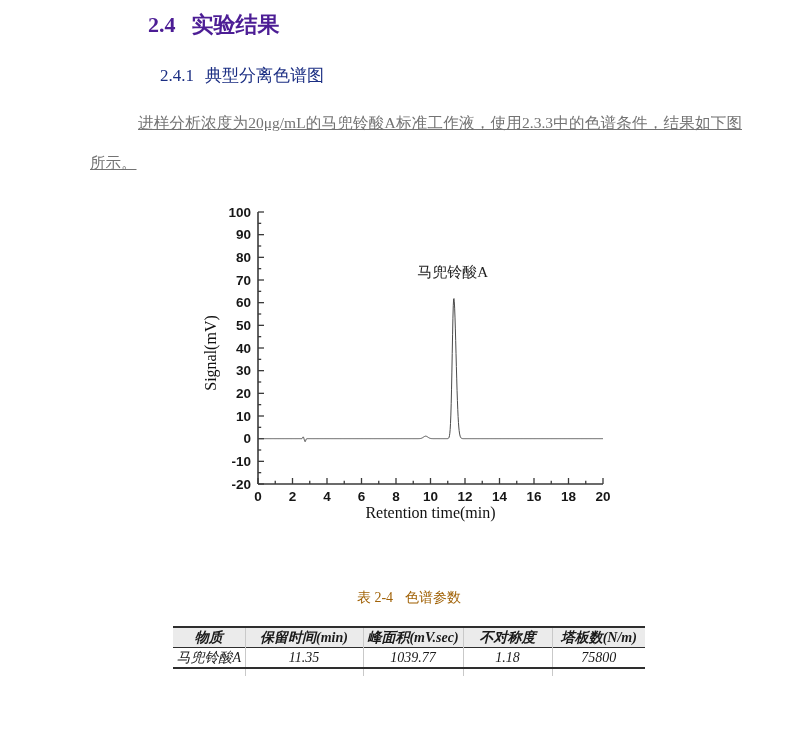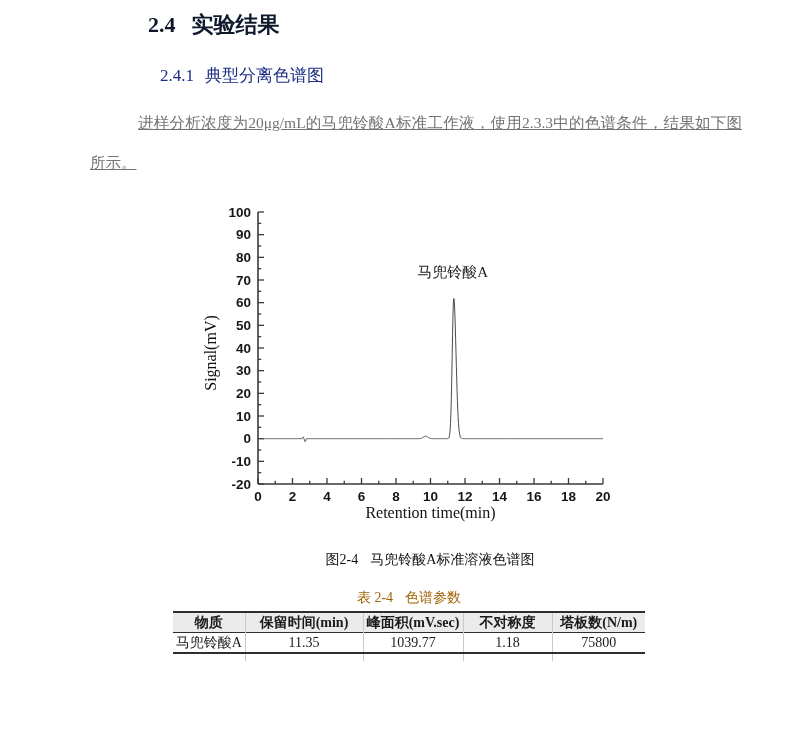--- a/index.html
+++ b/index.html
@@ -1,32 +1,32 @@
 <!DOCTYPE html>
 <html><head>
 <meta charset="utf-8">
 <style>
   html,body{margin:0;padding:0;background:#fff;}
   .page{position:relative;width:800px;height:734px;background:#ffffff;overflow:hidden;
         font-family:"Liberation Serif",serif;color:#1a1a1a;}
   .abs{position:absolute;}
-  .h1{left:148px;top:10px;font-size:22px;font-weight:bold;color:#0f172a;}
+  .h1{left:148px;top:10px;font-size:22px;font-weight:bold;color:#4c1d95;}
   .h1 .num{margin-right:16px;}
   .h2{left:160px;top:64px;font-size:17px;font-weight:normal;color:#1B2E83;}
   .h2 .num{margin-right:11px;}
   .para{left:90px;width:652px;font-size:15.5px;line-height:40px;text-align:justify;
         text-indent:48px;color:#737373;text-decoration:underline;}
   .p1{top:103px;}
   .p2{top:664px;}
   .chart-box{left:195px;top:198px;width:460px;height:335px;}
   .fig-caption{left:195px;top:551px;width:470px;text-align:center;font-size:14px;color:#111;}
   .fig-caption .lbl{margin-right:12px;}
   .tbl-caption{left:173px;top:589px;width:472px;text-align:center;font-size:14px;color:#a16207;}
   .tbl-caption .lbl{margin-right:12px;}
-  .tblwrap{left:173px;top:611px;width:472px;}
+  .tblwrap{left:173px;top:626px;width:472px;font-style:italic;}
   table.params{border-collapse:collapse;width:472px;table-layout:fixed;
                font-size:14px;font-family:"Liberation Serif",serif;}
   table.params thead tr{background:#ebebeb;}
   table.params th{font-weight:bold;height:19px;padding:0;text-align:center;
                   border-left:1px solid #d946ef;border-right:1px solid #c9c9c9;}
   table.params td{height:19px;padding:0;text-align:center;
                   border-left:1px solid #c9c9c9;border-right:1px solid #c9c9c9;}
   table.params th:first-child,table.params td:first-child{border-left:none;}
   table.params th:last-child,table.params td:last-child{border-right:none;}
   table.params thead tr{border-top:2px solid #2e2e2e;border-bottom:1.5px solid #2e2e2e;}
@@ -123,23 +123,20 @@
         <text x="373.5" y="303" text-anchor="middle" font-size="13.5" font-weight="600" fill="#161616">18</text>
         <line x1="390.75" y1="286" x2="390.75" y2="282.8" stroke="#3a3a3a" stroke-width="1.3"></line>
         <line x1="408" y1="286" x2="408" y2="280" stroke="#3a3a3a" stroke-width="1.3"></line>
         <text x="408" y="303" text-anchor="middle" font-size="13.5" font-weight="600" fill="#161616">20</text>
         <text x="21" y="155" text-anchor="middle" font-size="16" fill="#111" transform="rotate(-90 21 155)" class="serif">Signal(mV)</text>
         <text x="235.5" y="320" text-anchor="middle" font-size="16" fill="#111" class="serif">Retention time(min)</text>
         <path d="M 63.00 240.67 L 63.34 240.67 L 63.69 240.67 L 64.03 240.67 L 64.38 240.67 L 64.72 240.67 L 65.07 240.67 L 65.42 240.67 L 65.76 240.67 L 66.11 240.67 L 66.45 240.67 L 66.80 240.67 L 67.14 240.67 L 67.48 240.67 L 67.83 240.67 L 68.17 240.67 L 68.52 240.67 L 68.86 240.67 L 69.21 240.67 L 69.56 240.67 L 69.90 240.67 L 70.25 240.67 L 70.59 240.67 L 70.94 240.67 L 71.28 240.67 L 71.63 240.67 L 71.97 240.67 L 72.31 240.67 L 72.66 240.67 L 73.00 240.67 L 73.35 240.67 L 73.70 240.67 L 74.04 240.67 L 74.39 240.67 L 74.73 240.67 L 75.08 240.67 L 75.42 240.67 L 75.77 240.67 L 76.11 240.67 L 76.46 240.67 L 76.80 240.67 L 77.15 240.67 L 77.49 240.67 L 77.84 240.67 L 78.18 240.67 L 78.53 240.67 L 78.87 240.67 L 79.22 240.67 L 79.56 240.67 L 79.91 240.67 L 80.25 240.67 L 80.59 240.67 L 80.94 240.67 L 81.29 240.67 L 81.63 240.67 L 81.98 240.67 L 82.32 240.67 L 82.67 240.67 L 83.01 240.67 L 83.36 240.67 L 83.70 240.67 L 84.05 240.67 L 84.39 240.67 L 84.74 240.67 L 85.08 240.67 L 85.43 240.67 L 85.77 240.67 L 86.12 240.67 L 86.46 240.67 L 86.81 240.67 L 87.15 240.67 L 87.50 240.67 L 87.84 240.67 L 88.19 240.67 L 88.53 240.67 L 88.88 240.67 L 89.22 240.67 L 89.57 240.67 L 89.91 240.67 L 90.26 240.67 L 90.60 240.67 L 90.95 240.67 L 91.29 240.67 L 91.64 240.67 L 91.98 240.67 L 92.33 240.67 L 92.67 240.67 L 93.02 240.67 L 93.36 240.67 L 93.71 240.67 L 94.05 240.67 L 94.40 240.67 L 94.74 240.67 L 95.09 240.67 L 95.43 240.67 L 95.78 240.67 L 96.12 240.67 L 96.47 240.67 L 96.81 240.67 L 97.16 240.67 L 97.50 240.67 L 97.85 240.67 L 98.19 240.67 L 98.54 240.67 L 98.88 240.67 L 99.23 240.67 L 99.57 240.67 L 99.92 240.67 L 100.26 240.67 L 100.61 240.67 L 100.95 240.67 L 101.30 240.67 L 101.64 240.67 L 101.99 240.67 L 102.33 240.67 L 102.68 240.67 L 103.02 240.67 L 103.37 240.67 L 103.71 240.67 L 104.06 240.67 L 104.40 240.67 L 104.75 240.67 L 105.09 240.67 L 105.44 240.67 L 105.78 240.67 L 106.13 240.67 L 106.47 240.66 L 106.82 240.61 L 107.16 240.42 L 107.51 239.92 L 107.85 239.22 L 108.20 238.87 L 108.54 239.32 L 108.89 240.32 L 109.23 241.48 L 109.58 242.66 L 109.92 243.49 L 110.27 243.49 L 110.61 242.71 L 110.96 241.73 L 111.30 241.07 L 111.65 240.77 L 111.99 240.69 L 112.34 240.67 L 112.68 240.67 L 113.03 240.67 L 113.37 240.67 L 113.72 240.67 L 114.06 240.67 L 114.41 240.67 L 114.75 240.67 L 115.10 240.67 L 115.44 240.67 L 115.79 240.67 L 116.13 240.67 L 116.48 240.67 L 116.82 240.67 L 117.17 240.67 L 117.51 240.67 L 117.86 240.67 L 118.20 240.67 L 118.55 240.67 L 118.89 240.67 L 119.24 240.67 L 119.58 240.67 L 119.93 240.67 L 120.27 240.67 L 120.62 240.67 L 120.96 240.67 L 121.31 240.67 L 121.65 240.67 L 122.00 240.67 L 122.34 240.67 L 122.69 240.67 L 123.03 240.67 L 123.38 240.67 L 123.72 240.67 L 124.07 240.67 L 124.41 240.67 L 124.76 240.67 L 125.10 240.67 L 125.45 240.67 L 125.79 240.67 L 126.14 240.67 L 126.48 240.67 L 126.83 240.67 L 127.17 240.67 L 127.52 240.67 L 127.86 240.67 L 128.21 240.67 L 128.55 240.67 L 128.90 240.67 L 129.24 240.67 L 129.59 240.67 L 129.93 240.67 L 130.28 240.67 L 130.62 240.67 L 130.97 240.67 L 131.31 240.67 L 131.66 240.67 L 132.00 240.67 L 132.35 240.67 L 132.69 240.67 L 133.04 240.67 L 133.38 240.67 L 133.73 240.67 L 134.07 240.67 L 134.41 240.67 L 134.76 240.67 L 135.10 240.67 L 135.45 240.67 L 135.79 240.67 L 136.14 240.67 L 136.48 240.67 L 136.83 240.67 L 137.17 240.67 L 137.52 240.67 L 137.86 240.67 L 138.21 240.67 L 138.55 240.67 L 138.90 240.67 L 139.24 240.67 L 139.59 240.67 L 139.93 240.67 L 140.28 240.67 L 140.62 240.67 L 140.97 240.67 L 141.31 240.67 L 141.66 240.67 L 142.00 240.67 L 142.35 240.67 L 142.69 240.67 L 143.04 240.67 L 143.38 240.67 L 143.73 240.67 L 144.07 240.67 L 144.42 240.67 L 144.76 240.67 L 145.11 240.67 L 145.45 240.67 L 145.80 240.67 L 146.14 240.67 L 146.49 240.67 L 146.83 240.67 L 147.18 240.67 L 147.52 240.67 L 147.87 240.67 L 148.21 240.67 L 148.56 240.67 L 148.90 240.67 L 149.25 240.67 L 149.59 240.67 L 149.94 240.67 L 150.28 240.67 L 150.63 240.67 L 150.97 240.67 L 151.32 240.67 L 151.66 240.67 L 152.01 240.67 L 152.35 240.67 L 152.70 240.67 L 153.04 240.67 L 153.39 240.67 L 153.73 240.67 L 154.08 240.67 L 154.42 240.67 L 154.77 240.67 L 155.11 240.67 L 155.46 240.67 L 155.80 240.67 L 156.15 240.67 L 156.49 240.67 L 156.84 240.67 L 157.18 240.67 L 157.53 240.67 L 157.87 240.67 L 158.22 240.67 L 158.56 240.67 L 158.91 240.67 L 159.25 240.67 L 159.60 240.67 L 159.94 240.67 L 160.29 240.67 L 160.63 240.67 L 160.98 240.67 L 161.32 240.67 L 161.67 240.67 L 162.01 240.67 L 162.36 240.67 L 162.70 240.67 L 163.05 240.67 L 163.39 240.67 L 163.74 240.67 L 164.08 240.67 L 164.43 240.67 L 164.77 240.67 L 165.12 240.67 L 165.46 240.67 L 165.81 240.67 L 166.15 240.67 L 166.50 240.67 L 166.84 240.67 L 167.19 240.67 L 167.53 240.67 L 167.88 240.67 L 168.22 240.67 L 168.57 240.67 L 168.91 240.67 L 169.26 240.67 L 169.60 240.67 L 169.95 240.67 L 170.29 240.67 L 170.64 240.67 L 170.98 240.67 L 171.33 240.67 L 171.67 240.67 L 172.02 240.67 L 172.36 240.67 L 172.71 240.67 L 173.05 240.67 L 173.40 240.67 L 173.74 240.67 L 174.09 240.67 L 174.43 240.67 L 174.78 240.67 L 175.12 240.67 L 175.47 240.67 L 175.81 240.67 L 176.16 240.67 L 176.50 240.67 L 176.85 240.67 L 177.19 240.67 L 177.54 240.67 L 177.88 240.67 L 178.23 240.67 L 178.57 240.67 L 178.92 240.67 L 179.26 240.67 L 179.61 240.67 L 179.95 240.67 L 180.30 240.67 L 180.64 240.67 L 180.99 240.67 L 181.33 240.67 L 181.68 240.67 L 182.02 240.67 L 182.37 240.67 L 182.71 240.67 L 183.06 240.67 L 183.40 240.67 L 183.75 240.67 L 184.09 240.67 L 184.44 240.67 L 184.78 240.67 L 185.13 240.67 L 185.47 240.67 L 185.82 240.67 L 186.16 240.67 L 186.51 240.67 L 186.85 240.67 L 187.20 240.67 L 187.54 240.67 L 187.89 240.67 L 188.23 240.67 L 188.58 240.67 L 188.92 240.67 L 189.27 240.67 L 189.61 240.67 L 189.96 240.67 L 190.30 240.67 L 190.65 240.67 L 190.99 240.67 L 191.34 240.67 L 191.68 240.67 L 192.03 240.67 L 192.37 240.67 L 192.72 240.67 L 193.06 240.67 L 193.41 240.67 L 193.75 240.67 L 194.10 240.67 L 194.44 240.67 L 194.79 240.67 L 195.13 240.67 L 195.48 240.67 L 195.82 240.67 L 196.17 240.67 L 196.51 240.67 L 196.86 240.67 L 197.20 240.67 L 197.55 240.67 L 197.89 240.67 L 198.24 240.67 L 198.58 240.67 L 198.93 240.67 L 199.27 240.67 L 199.62 240.67 L 199.96 240.67 L 200.31 240.67 L 200.65 240.67 L 201.00 240.67 L 201.34 240.67 L 201.69 240.67 L 202.03 240.67 L 202.38 240.67 L 202.72 240.67 L 203.07 240.67 L 203.41 240.67 L 203.76 240.67 L 204.10 240.67 L 204.45 240.67 L 204.79 240.67 L 205.14 240.67 L 205.48 240.67 L 205.83 240.67 L 206.17 240.67 L 206.52 240.67 L 206.86 240.67 L 207.21 240.67 L 207.55 240.67 L 207.90 240.67 L 208.24 240.67 L 208.59 240.67 L 208.93 240.67 L 209.28 240.67 L 209.62 240.67 L 209.97 240.67 L 210.31 240.67 L 210.66 240.67 L 211.00 240.67 L 211.35 240.67 L 211.69 240.67 L 212.04 240.67 L 212.38 240.67 L 212.73 240.67 L 213.07 240.67 L 213.42 240.67 L 213.76 240.67 L 214.11 240.67 L 214.45 240.67 L 214.80 240.67 L 215.14 240.67 L 215.49 240.67 L 215.83 240.67 L 216.18 240.67 L 216.52 240.67 L 216.87 240.67 L 217.21 240.67 L 217.56 240.67 L 217.90 240.67 L 218.25 240.67 L 218.59 240.67 L 218.94 240.67 L 219.28 240.67 L 219.63 240.67 L 219.97 240.67 L 220.32 240.67 L 220.66 240.67 L 221.01 240.67 L 221.35 240.67 L 221.70 240.67 L 222.04 240.67 L 222.39 240.66 L 222.73 240.66 L 223.08 240.66 L 223.42 240.65 L 223.77 240.64 L 224.11 240.63 L 224.46 240.61 L 224.80 240.59 L 225.15 240.55 L 225.49 240.49 L 225.84 240.42 L 226.18 240.33 L 226.53 240.21 L 226.87 240.07 L 227.22 239.90 L 227.56 239.71 L 227.91 239.50 L 228.25 239.27 L 228.60 239.04 L 228.94 238.81 L 229.29 238.60 L 229.63 238.43 L 229.98 238.29 L 230.32 238.20 L 230.67 238.17 L 231.01 238.20 L 231.36 238.29 L 231.70 238.43 L 232.05 238.60 L 232.39 238.81 L 232.74 239.04 L 233.08 239.27 L 233.43 239.50 L 233.77 239.71 L 234.12 239.90 L 234.46 240.07 L 234.81 240.21 L 235.15 240.33 L 235.50 240.42 L 235.84 240.49 L 236.19 240.55 L 236.53 240.59 L 236.88 240.61 L 237.22 240.63 L 237.57 240.64 L 237.91 240.65 L 238.26 240.66 L 238.60 240.66 L 238.95 240.66 L 239.29 240.67 L 239.64 240.67 L 239.98 240.67 L 240.33 240.67 L 240.67 240.67 L 241.02 240.67 L 241.36 240.67 L 241.71 240.67 L 242.05 240.67 L 242.40 240.67 L 242.74 240.67 L 243.09 240.67 L 243.43 240.67 L 243.78 240.67 L 244.12 240.67 L 244.47 240.67 L 244.81 240.67 L 245.16 240.67 L 245.50 240.67 L 245.85 240.67 L 246.19 240.67 L 246.54 240.67 L 246.88 240.67 L 247.23 240.67 L 247.57 240.67 L 247.92 240.67 L 248.26 240.67 L 248.61 240.67 L 248.95 240.67 L 249.30 240.67 L 249.64 240.67 L 249.99 240.67 L 250.33 240.67 L 250.68 240.67 L 251.02 240.67 L 251.37 240.67 L 251.71 240.66 L 252.06 240.65 L 252.40 240.64 L 252.75 240.59 L 253.09 240.50 L 253.44 240.29 L 253.78 239.88 L 254.13 239.11 L 254.47 237.70 L 254.82 235.30 L 255.16 231.43 L 255.51 225.53 L 255.85 217.06 L 256.20 205.62 L 256.54 191.15 L 256.89 174.08 L 257.23 155.43 L 257.58 136.81 L 257.92 120.23 L 258.27 107.73 L 258.61 101.00 L 258.96 100.55 L 259.30 103.83 L 259.65 110.15 L 259.99 119.10 L 260.34 130.08 L 260.68 142.42 L 261.03 155.43 L 261.37 168.44 L 261.72 180.90 L 262.06 192.37 L 262.41 202.55 L 262.75 211.29 L 263.10 218.55 L 263.44 224.41 L 263.79 228.99 L 264.13 232.48 L 264.48 235.06 L 264.82 236.92 L 265.17 238.22 L 265.51 239.11 L 265.86 239.69 L 266.20 240.08 L 266.55 240.32 L 266.89 240.46 L 267.24 240.55 L 267.58 240.60 L 267.93 240.63 L 268.27 240.65 L 268.62 240.66 L 268.96 240.66 L 269.31 240.66 L 269.65 240.67 L 270.00 240.67 L 270.34 240.67 L 270.69 240.67 L 271.03 240.67 L 271.38 240.67 L 271.72 240.67 L 272.07 240.67 L 272.41 240.67 L 272.76 240.67 L 273.10 240.67 L 273.45 240.67 L 273.79 240.67 L 274.14 240.67 L 274.48 240.67 L 274.83 240.67 L 275.17 240.67 L 275.52 240.67 L 275.86 240.67 L 276.21 240.67 L 276.55 240.67 L 276.90 240.67 L 277.24 240.67 L 277.59 240.67 L 277.93 240.67 L 278.28 240.67 L 278.62 240.67 L 278.97 240.67 L 279.31 240.67 L 279.66 240.67 L 280.00 240.67 L 280.35 240.67 L 280.69 240.67 L 281.04 240.67 L 281.38 240.67 L 281.73 240.67 L 282.07 240.67 L 282.42 240.67 L 282.76 240.67 L 283.11 240.67 L 283.45 240.67 L 283.80 240.67 L 284.14 240.67 L 284.49 240.67 L 284.83 240.67 L 285.18 240.67 L 285.52 240.67 L 285.87 240.67 L 286.21 240.67 L 286.56 240.67 L 286.90 240.67 L 287.25 240.67 L 287.59 240.67 L 287.94 240.67 L 288.28 240.67 L 288.63 240.67 L 288.97 240.67 L 289.32 240.67 L 289.66 240.67 L 290.01 240.67 L 290.35 240.67 L 290.70 240.67 L 291.04 240.67 L 291.39 240.67 L 291.73 240.67 L 292.08 240.67 L 292.42 240.67 L 292.77 240.67 L 293.11 240.67 L 293.46 240.67 L 293.80 240.67 L 294.15 240.67 L 294.49 240.67 L 294.84 240.67 L 295.18 240.67 L 295.53 240.67 L 295.87 240.67 L 296.22 240.67 L 296.56 240.67 L 296.91 240.67 L 297.25 240.67 L 297.60 240.67 L 297.94 240.67 L 298.29 240.67 L 298.63 240.67 L 298.98 240.67 L 299.32 240.67 L 299.67 240.67 L 300.01 240.67 L 300.36 240.67 L 300.70 240.67 L 301.05 240.67 L 301.39 240.67 L 301.74 240.67 L 302.08 240.67 L 302.43 240.67 L 302.77 240.67 L 303.12 240.67 L 303.46 240.67 L 303.81 240.67 L 304.15 240.67 L 304.50 240.67 L 304.84 240.67 L 305.19 240.67 L 305.53 240.67 L 305.88 240.67 L 306.22 240.67 L 306.57 240.67 L 306.91 240.67 L 307.26 240.67 L 307.60 240.67 L 307.95 240.67 L 308.29 240.67 L 308.64 240.67 L 308.98 240.67 L 309.33 240.67 L 309.67 240.67 L 310.02 240.67 L 310.36 240.67 L 310.71 240.67 L 311.05 240.67 L 311.40 240.67 L 311.74 240.67 L 312.09 240.67 L 312.43 240.67 L 312.78 240.67 L 313.12 240.67 L 313.47 240.67 L 313.81 240.67 L 314.16 240.67 L 314.50 240.67 L 314.85 240.67 L 315.19 240.67 L 315.54 240.67 L 315.88 240.67 L 316.23 240.67 L 316.57 240.67 L 316.92 240.67 L 317.26 240.67 L 317.61 240.67 L 317.95 240.67 L 318.30 240.67 L 318.64 240.67 L 318.99 240.67 L 319.33 240.67 L 319.68 240.67 L 320.02 240.67 L 320.37 240.67 L 320.71 240.67 L 321.06 240.67 L 321.40 240.67 L 321.75 240.67 L 322.09 240.67 L 322.44 240.67 L 322.78 240.67 L 323.13 240.67 L 323.47 240.67 L 323.82 240.67 L 324.16 240.67 L 324.51 240.67 L 324.85 240.67 L 325.20 240.67 L 325.54 240.67 L 325.89 240.67 L 326.23 240.67 L 326.58 240.67 L 326.92 240.67 L 327.27 240.67 L 327.61 240.67 L 327.96 240.67 L 328.30 240.67 L 328.65 240.67 L 328.99 240.67 L 329.34 240.67 L 329.68 240.67 L 330.03 240.67 L 330.37 240.67 L 330.72 240.67 L 331.06 240.67 L 331.41 240.67 L 331.75 240.67 L 332.10 240.67 L 332.44 240.67 L 332.79 240.67 L 333.13 240.67 L 333.48 240.67 L 333.82 240.67 L 334.17 240.67 L 334.51 240.67 L 334.86 240.67 L 335.20 240.67 L 335.55 240.67 L 335.89 240.67 L 336.24 240.67 L 336.58 240.67 L 336.93 240.67 L 337.27 240.67 L 337.62 240.67 L 337.96 240.67 L 338.31 240.67 L 338.65 240.67 L 339.00 240.67 L 339.34 240.67 L 339.69 240.67 L 340.03 240.67 L 340.38 240.67 L 340.72 240.67 L 341.07 240.67 L 341.41 240.67 L 341.76 240.67 L 342.10 240.67 L 342.45 240.67 L 342.79 240.67 L 343.14 240.67 L 343.48 240.67 L 343.83 240.67 L 344.17 240.67 L 344.52 240.67 L 344.86 240.67 L 345.21 240.67 L 345.55 240.67 L 345.90 240.67 L 346.24 240.67 L 346.59 240.67 L 346.93 240.67 L 347.28 240.67 L 347.62 240.67 L 347.97 240.67 L 348.31 240.67 L 348.66 240.67 L 349.00 240.67 L 349.35 240.67 L 349.69 240.67 L 350.04 240.67 L 350.38 240.67 L 350.73 240.67 L 351.07 240.67 L 351.42 240.67 L 351.76 240.67 L 352.11 240.67 L 352.45 240.67 L 352.80 240.67 L 353.14 240.67 L 353.49 240.67 L 353.83 240.67 L 354.18 240.67 L 354.52 240.67 L 354.87 240.67 L 355.21 240.67 L 355.56 240.67 L 355.90 240.67 L 356.25 240.67 L 356.59 240.67 L 356.94 240.67 L 357.28 240.67 L 357.63 240.67 L 357.97 240.67 L 358.32 240.67 L 358.66 240.67 L 359.01 240.67 L 359.35 240.67 L 359.70 240.67 L 360.04 240.67 L 360.39 240.67 L 360.73 240.67 L 361.08 240.67 L 361.42 240.67 L 361.77 240.67 L 362.11 240.67 L 362.46 240.67 L 362.80 240.67 L 363.15 240.67 L 363.49 240.67 L 363.84 240.67 L 364.18 240.67 L 364.53 240.67 L 364.87 240.67 L 365.22 240.67 L 365.56 240.67 L 365.91 240.67 L 366.25 240.67 L 366.60 240.67 L 366.94 240.67 L 367.29 240.67 L 367.63 240.67 L 367.98 240.67 L 368.32 240.67 L 368.67 240.67 L 369.01 240.67 L 369.36 240.67 L 369.70 240.67 L 370.05 240.67 L 370.39 240.67 L 370.74 240.67 L 371.08 240.67 L 371.43 240.67 L 371.77 240.67 L 372.12 240.67 L 372.46 240.67 L 372.81 240.67 L 373.15 240.67 L 373.50 240.67 L 373.84 240.67 L 374.19 240.67 L 374.53 240.67 L 374.88 240.67 L 375.22 240.67 L 375.57 240.67 L 375.91 240.67 L 376.26 240.67 L 376.60 240.67 L 376.95 240.67 L 377.29 240.67 L 377.64 240.67 L 377.98 240.67 L 378.33 240.67 L 378.67 240.67 L 379.02 240.67 L 379.36 240.67 L 379.71 240.67 L 380.05 240.67 L 380.40 240.67 L 380.74 240.67 L 381.09 240.67 L 381.43 240.67 L 381.78 240.67 L 382.12 240.67 L 382.47 240.67 L 382.81 240.67 L 383.16 240.67 L 383.50 240.67 L 383.85 240.67 L 384.19 240.67 L 384.54 240.67 L 384.88 240.67 L 385.23 240.67 L 385.57 240.67 L 385.92 240.67 L 386.26 240.67 L 386.61 240.67 L 386.95 240.67 L 387.30 240.67 L 387.64 240.67 L 387.99 240.67 L 388.33 240.67 L 388.68 240.67 L 389.02 240.67 L 389.37 240.67 L 389.71 240.67 L 390.06 240.67 L 390.40 240.67 L 390.75 240.67 L 391.09 240.67 L 391.44 240.67 L 391.78 240.67 L 392.13 240.67 L 392.47 240.67 L 392.82 240.67 L 393.16 240.67 L 393.51 240.67 L 393.85 240.67 L 394.20 240.67 L 394.54 240.67 L 394.89 240.67 L 395.23 240.67 L 395.58 240.67 L 395.92 240.67 L 396.27 240.67 L 396.61 240.67 L 396.96 240.67 L 397.30 240.67 L 397.65 240.67 L 397.99 240.67 L 398.34 240.67 L 398.68 240.67 L 399.03 240.67 L 399.37 240.67 L 399.72 240.67 L 400.06 240.67 L 400.41 240.67 L 400.75 240.67 L 401.10 240.67 L 401.44 240.67 L 401.79 240.67 L 402.13 240.67 L 402.48 240.67 L 402.82 240.67 L 403.17 240.67 L 403.51 240.67 L 403.86 240.67 L 404.20 240.67 L 404.55 240.67 L 404.89 240.67 L 405.24 240.67 L 405.58 240.67 L 405.93 240.67 L 406.27 240.67 L 406.62 240.67 L 406.96 240.67 L 407.31 240.67 L 407.65 240.67 L 408.00 240.67" fill="none" stroke="#4a4a4a" stroke-width="1" stroke-linejoin="round"></path>
         <text x="257.7875" y="79.13333333333333" text-anchor="middle" font-size="15" fill="#1c1c1c" class="serif">马兜铃酸A</text>
       </svg></div>
 
-  <div class="abs fig-caption">
-    <span class="lbl">图2-4</span><span>马兜铃酸A标准溶液色谱图</span>
-  </div>
 
   <div class="abs tbl-caption">
     <span class="lbl">表 2-4</span><span>色谱参数</span>
   </div>
 
   <div class="abs tblwrap">
     <table class="params" id="param-table">
         <colgroup>
           <col style="width: 72px;">
           <col style="width: 118px;">

